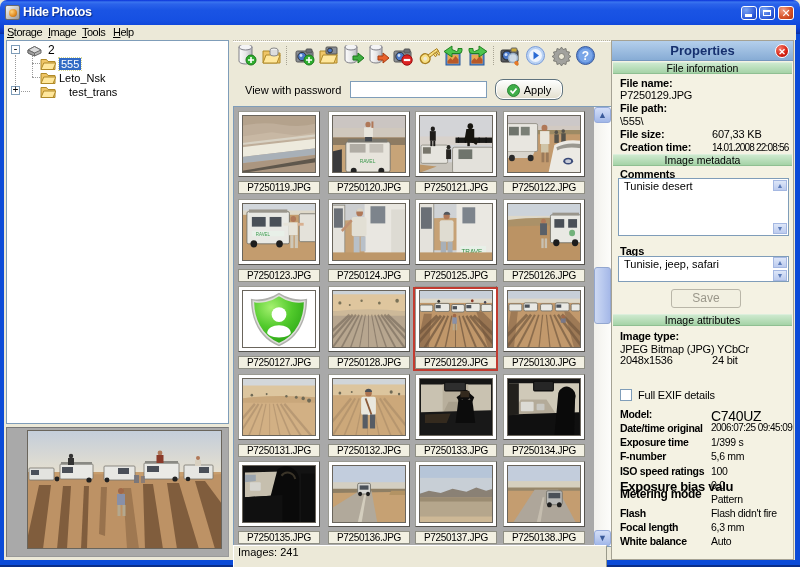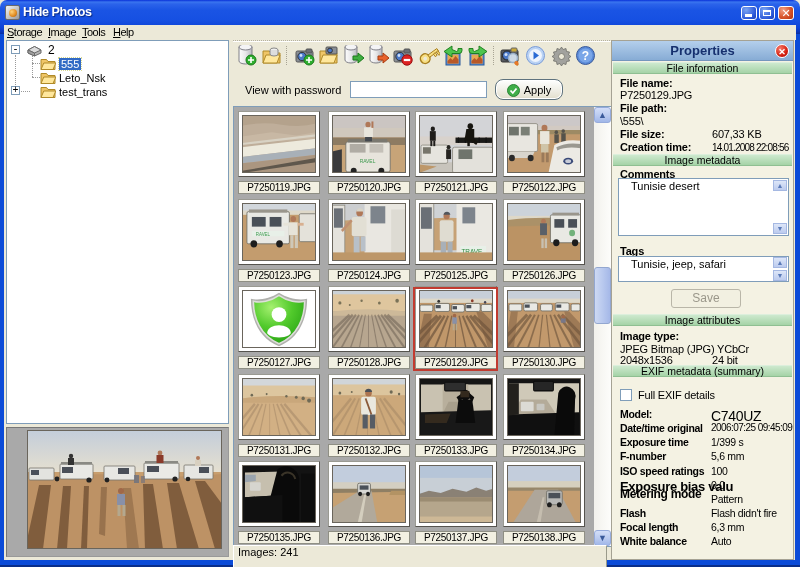--- a/index.html
+++ b/index.html
@@ -39,21 +39,21 @@
 #selbox{position:absolute;border:2px solid #c23b30}
 #sbar{position:absolute;right:0;top:0;width:17px;height:439px;background:linear-gradient(90deg,#f2f1ec,#fdfdfb)}
 .sbtn{position:absolute;left:0;width:17px;height:16px;border-radius:3px;background:linear-gradient(180deg,#d3def8,#bcccf0 50%,#a0b6e8);border:1px solid #96abdc;color:#3a5a9a;font-size:9px;text-align:center;line-height:14px}
 #sthumb{position:absolute;left:0;top:160px;width:17px;height:57px;border-radius:3px;background:linear-gradient(90deg,#cdd9f4,#b9c9ee 50%,#a5b8e8);border:1px solid #93a7d0}
 #status{position:absolute;left:233px;top:545px;width:374px;height:33px;background:#ece9d8;border:1px solid;border-color:#fff #9a9a8a #9a9a8a #fff;font-size:11px;color:#000;line-height:13px;padding-left:4px}
 #props{position:absolute;left:611px;top:40px;width:183px;height:520px;background:#f4f2e3;border:1px solid #a5a294}
 #phead{position:absolute;left:0;top:0;width:181px;height:20px;background:linear-gradient(180deg,#b4cfec,#87acd5);border-bottom:1px solid #7596bd;text-align:center;font-size:13px;font-weight:bold;color:#16306e;line-height:20px}
 .gbar{position:absolute;left:1px;width:179px;height:12px;background:linear-gradient(180deg,#cde9ce,#a5d3a7);border-top:1px solid #dcefdc;border-bottom:1px solid #8fbf92;text-align:center;font-size:10.5px;color:#000;line-height:10px}
 .plbl{position:absolute;left:8px;font-weight:bold;color:#000;font-size:11px;white-space:nowrap;letter-spacing:-0.2px}
 .pval{position:absolute;color:#000;font-size:11px;white-space:nowrap;letter-spacing:-0.2px}
-.parea{position:absolute;left:6px;width:171px;background:#fff;border:1px solid #7f9db9;font-size:11px;color:#000;padding:1px 12px}
+.parea{position:absolute;left:6px;width:171px;background:#fff;border:1px solid #7f9db9;font-size:11px;color:#000;padding:1px 5px}
 .sarr{position:absolute;right:1px;width:14px;height:11px;background:linear-gradient(180deg,#dde6f8,#bccbee);border:1px solid #a5b8e2;color:#5a7ab8;font-size:7px;text-align:center;line-height:10px}
 #save{position:absolute;left:59px;top:248px;width:70px;height:19px;border-radius:3px;border:1px solid #b9b6a8;background:#f2f0e1;color:#9a978a;font-size:12px;text-align:center;line-height:17px}
 .xclose{position:absolute;right:4px;top:3px;width:14px;height:14px;border-radius:50%;background:radial-gradient(circle at 35% 30%,#f87a6a,#d41f10 60%,#a00000);color:#fff;font-size:9px;font-weight:bold;text-align:center;line-height:14px;border:1px solid #fff}
 .chk{position:absolute;width:12px;height:12px;background:#fff;border:1px solid #7f9db9}
 </style></head>
 <body>
 <div id="brdL"></div>
 <div id="brdR"></div>
 <div id="brdB"></div>
 <div id="title">
@@ -92,21 +92,21 @@
         <path d="M1 12.5 L3.8 6 h12 l-2.8 6.5 z" fill="#ffe79c" stroke="#b08a28" stroke-width="1"></path>
       </svg><span style="vertical-align:2px;margin-left:3px;background:#316ac5;color:#fff;padding:0 2px;outline:1px dotted #d8d890">555</span></div>
  <div class="trow" style="left:33px;top:30px"><svg width="16" height="13" viewBox="0 0 16 13">
         <path d="M1 2.5 h5.5 l1.5 2 h7 v8 h-14 z" fill="#efc567" stroke="#b08a28" stroke-width="1"></path>
         <path d="M1 12.5 L3.8 6 h12 l-2.8 6.5 z" fill="#ffe79c" stroke="#b08a28" stroke-width="1"></path>
       </svg><span style="vertical-align:2px;margin-left:3px">Leto_Nsk</span></div>
  <div class="tgl" style="left:4px;top:45px">+</div>
  <div class="trow" style="left:33px;top:44px"><svg width="16" height="13" viewBox="0 0 16 13">
         <path d="M1 2.5 h5.5 l1.5 2 h7 v8 h-14 z" fill="#efc567" stroke="#b08a28" stroke-width="1"></path>
         <path d="M1 12.5 L3.8 6 h12 l-2.8 6.5 z" fill="#ffe79c" stroke="#b08a28" stroke-width="1"></path>
-      </svg><span style="vertical-align:2px;margin-left:3px">test_trans</span></div>
+      </svg><span style="vertical-align:2px;margin-left:13px">test_trans</span></div>
 </div>
 <div id="prev">
 <svg style="position:absolute;left:20px;top:2px;outline:1px solid #6a655c;outline-offset:-1px" width="195" height="119" viewBox="0 0 195 119" preserveAspectRatio="none">
 <defs>
         <linearGradient id="pvsky" x1="0" y1="0" x2="0" y2="1">
           <stop offset="0" stop-color="#c3cdda"></stop>
           <stop offset="1" stop-color="#e8e1cf"></stop>
         </linearGradient>
       </defs>
 <rect width="195" height="46" fill="url(#pvsky)"></rect>
@@ -754,21 +754,20 @@
     <div class="plbl" style="top:127px">Comments</div>
     <div class="parea" style="top:137px;height:58px">Tunisie desert<div class="sarr" style="top:1px">▲</div><div class="sarr" style="bottom:1px">▼</div></div>
     <div class="plbl" style="top:204px">Tags</div>
     <div class="parea" style="top:215px;height:26px">Tunisie, jeep, safari<div class="sarr" style="top:0">▲</div><div class="sarr" style="bottom:0">▼</div></div>
     <div id="save">Save</div>
     <div class="gbar" style="top:273px">Image attributes</div>
     <div class="plbl" style="top:289px">Image type:</div>
     <div class="pval" style="left:8px;top:302px">JPEG Bitmap (JPG) YCbCr</div>
     <div class="pval" style="left:8px;top:313px">2048x1536</div>
     <div class="pval" style="left:100px;top:313px">24 bit</div>
-    <div class="gbar" style="top:324px">EXIF metadata (summary)</div>
     <div class="chk" style="left:8px;top:348px"></div>
     <div class="pval" style="left:26px;top:348px">Full EXIF details</div>
     <div class="plbl" style="top:367px;font-size:10.5px;letter-spacing:-0.3px">Model:</div>
     <div class="pval" style="left:99px;top:367px;font-size:14px;letter-spacing:-0.3px">C740UZ</div>
     <div class="plbl" style="top:381px;font-size:10.5px;letter-spacing:-0.3px">Date/time original</div>
     <div class="pval" style="left:99px;top:381px;font-size:10px;letter-spacing:-0.55px">2006:07:25 09:45:09</div>
     <div class="plbl" style="top:395px;font-size:10.5px;letter-spacing:-0.3px">Exposure time</div>
     <div class="pval" style="left:99px;top:395px;font-size:10.5px;letter-spacing:-0.3px">1/399 s</div>
     <div class="plbl" style="top:409px;font-size:10.5px;letter-spacing:-0.3px">F-number</div>
     <div class="pval" style="left:99px;top:409px;font-size:10.5px;letter-spacing:-0.3px">5,6 mm</div>

